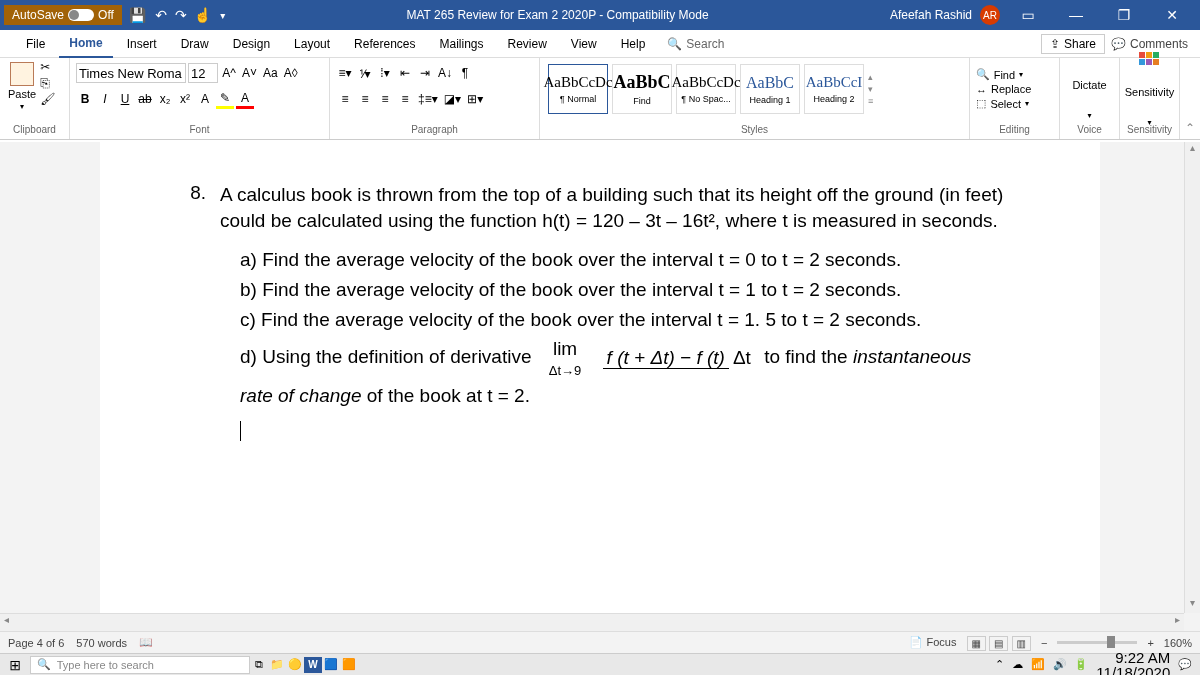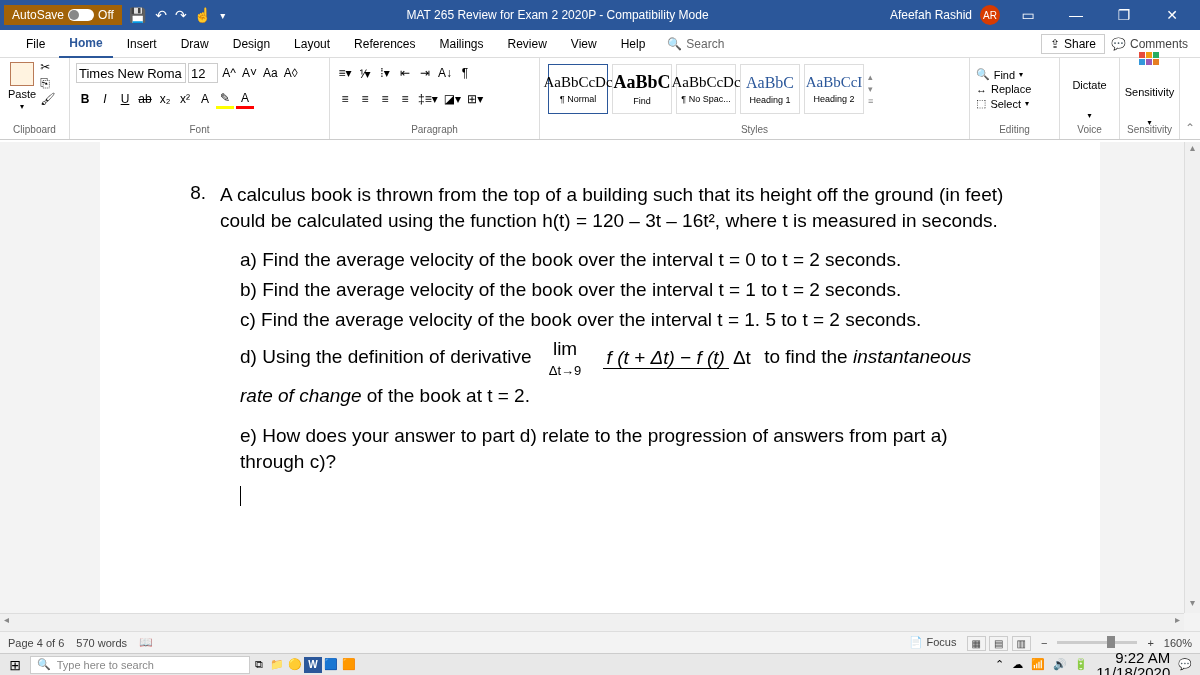--- a/index.html
+++ b/index.html
@@ -293,21 +293,20 @@
           <p>a)  Find the average velocity of the book over the interval t = 0 to t = 2 seconds.</p>
           <p>b)  Find the average velocity of the book over the interval t = 1 to t = 2 seconds.</p>
           <p>c)  Find the average velocity of the book over the interval t = 1. 5 to t = 2 seconds.</p>
           <p>
             <span>d)  Using the definition of derivative </span>
             <span class="lim"><span>lim</span><span class="under">Δt→9</span></span>
             <span class="frac"><span class="top italic">f (t + Δt) − f (t)</span><span class="bot">Δt</span></span>
             <span> to find the </span><span class="italic">instantaneous</span>
           </p>
           <p><span class="italic">rate of change</span><span> of the book at t = 2.</span></p>
-          <p style="margin-top:14px">e)  How does your answer to part d) relate to the progression of answers from part a) through c)?</p>
           <p><span class="cursor-line"></span></p>
         </div>
       </div>
     </div>
   </div>
   <div class="scroll-v">
     <div class="up">▴</div>
     <div class="track"></div>
     <div class="down" style="position:absolute;bottom:0;width:100%">▾</div>
   </div>

